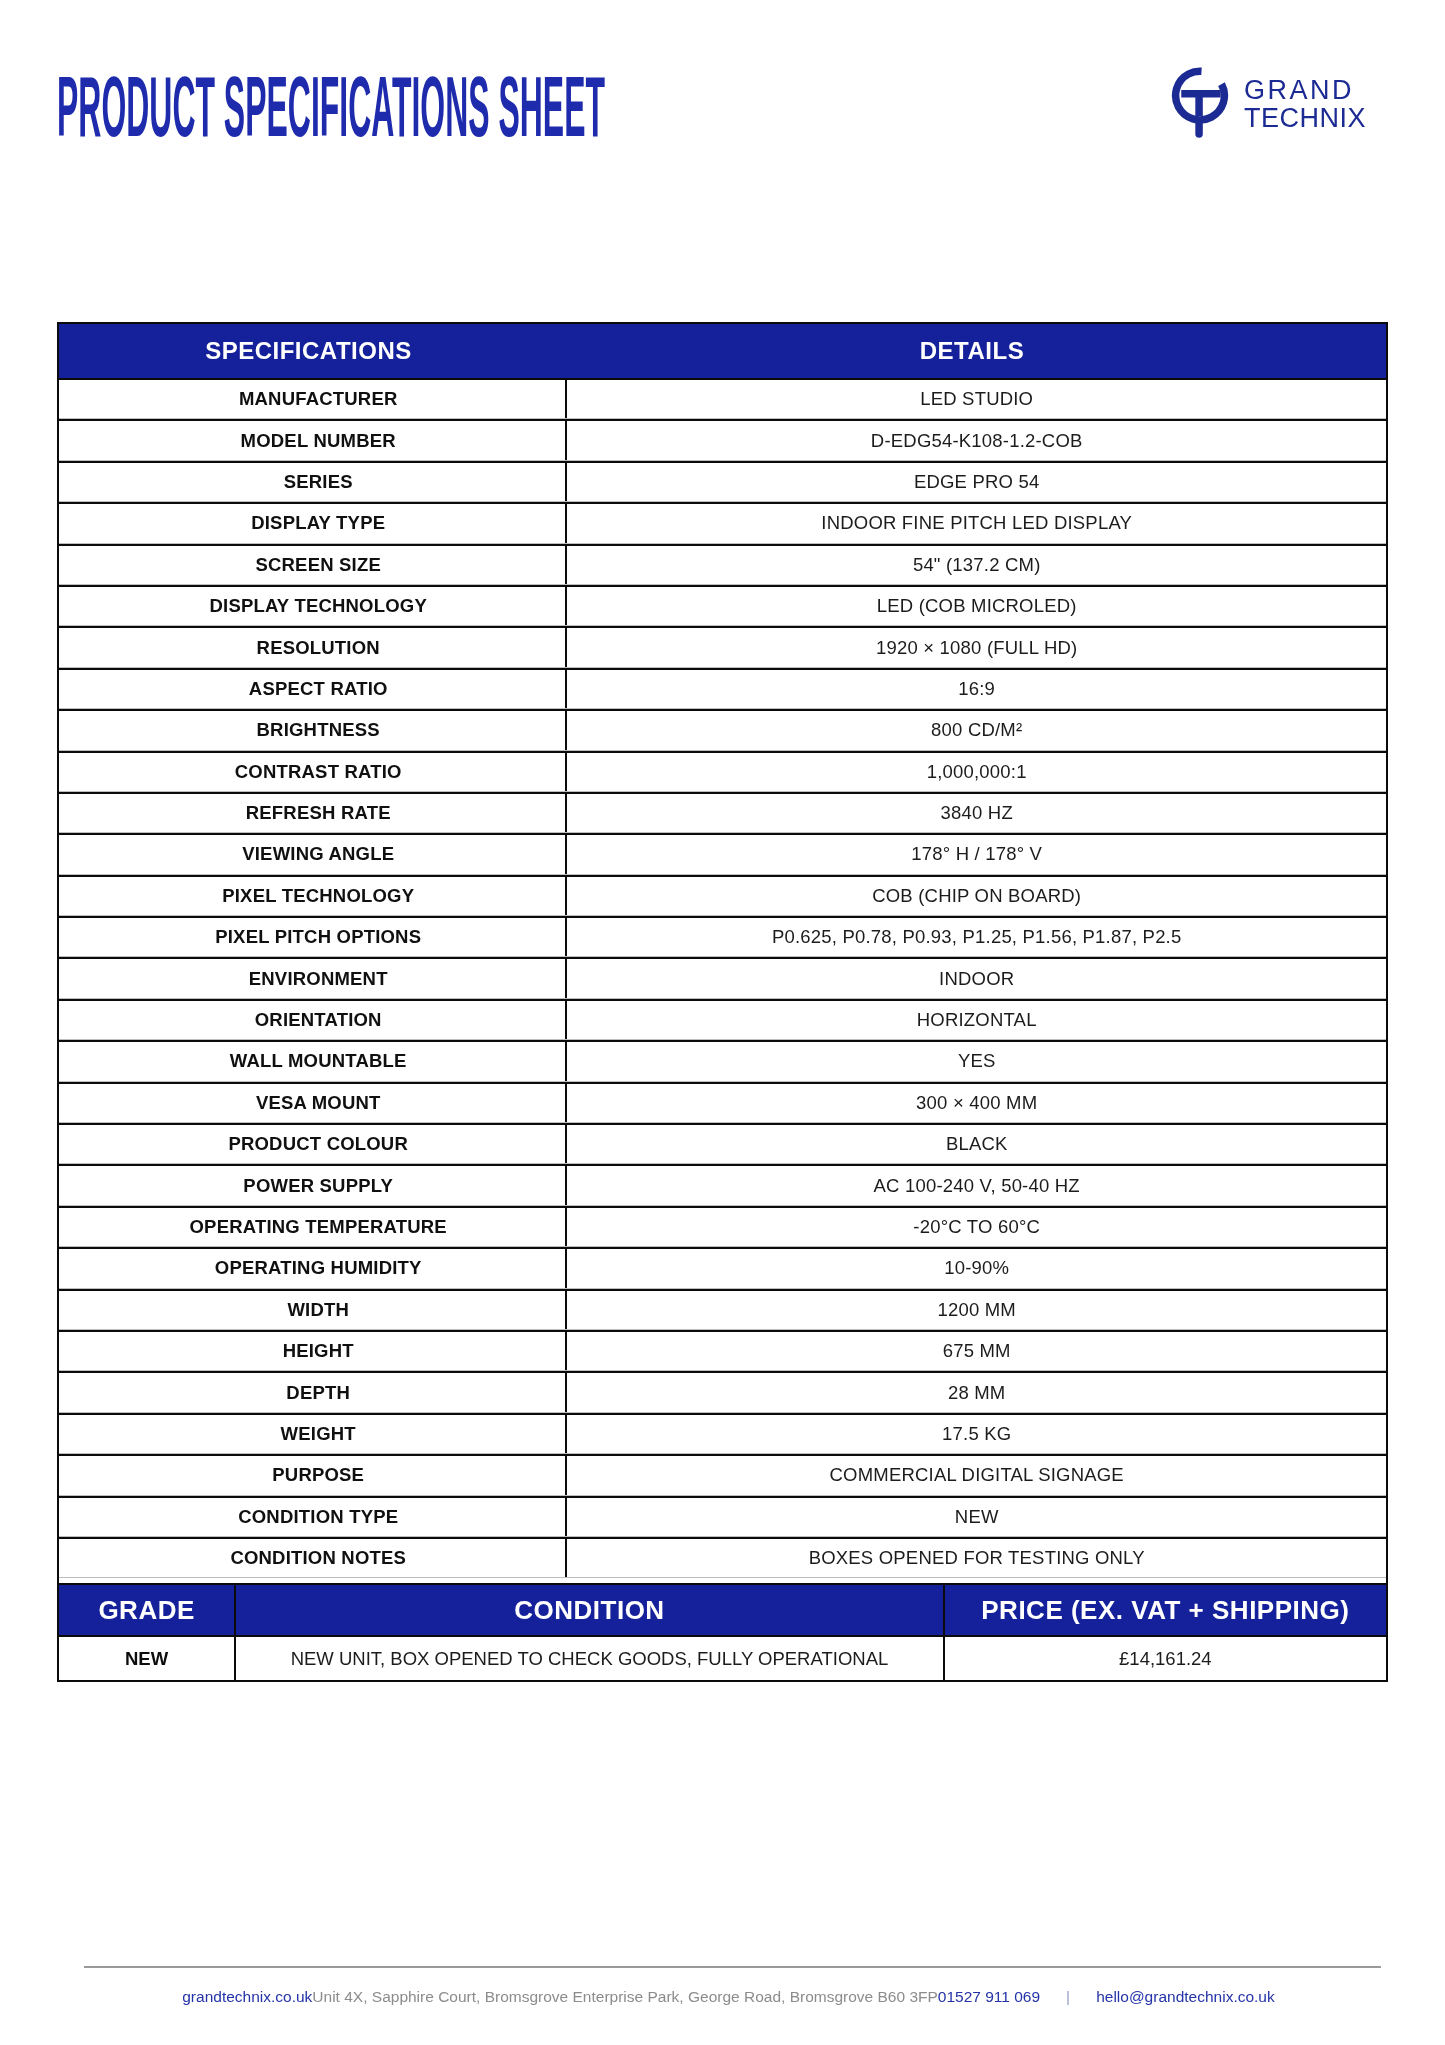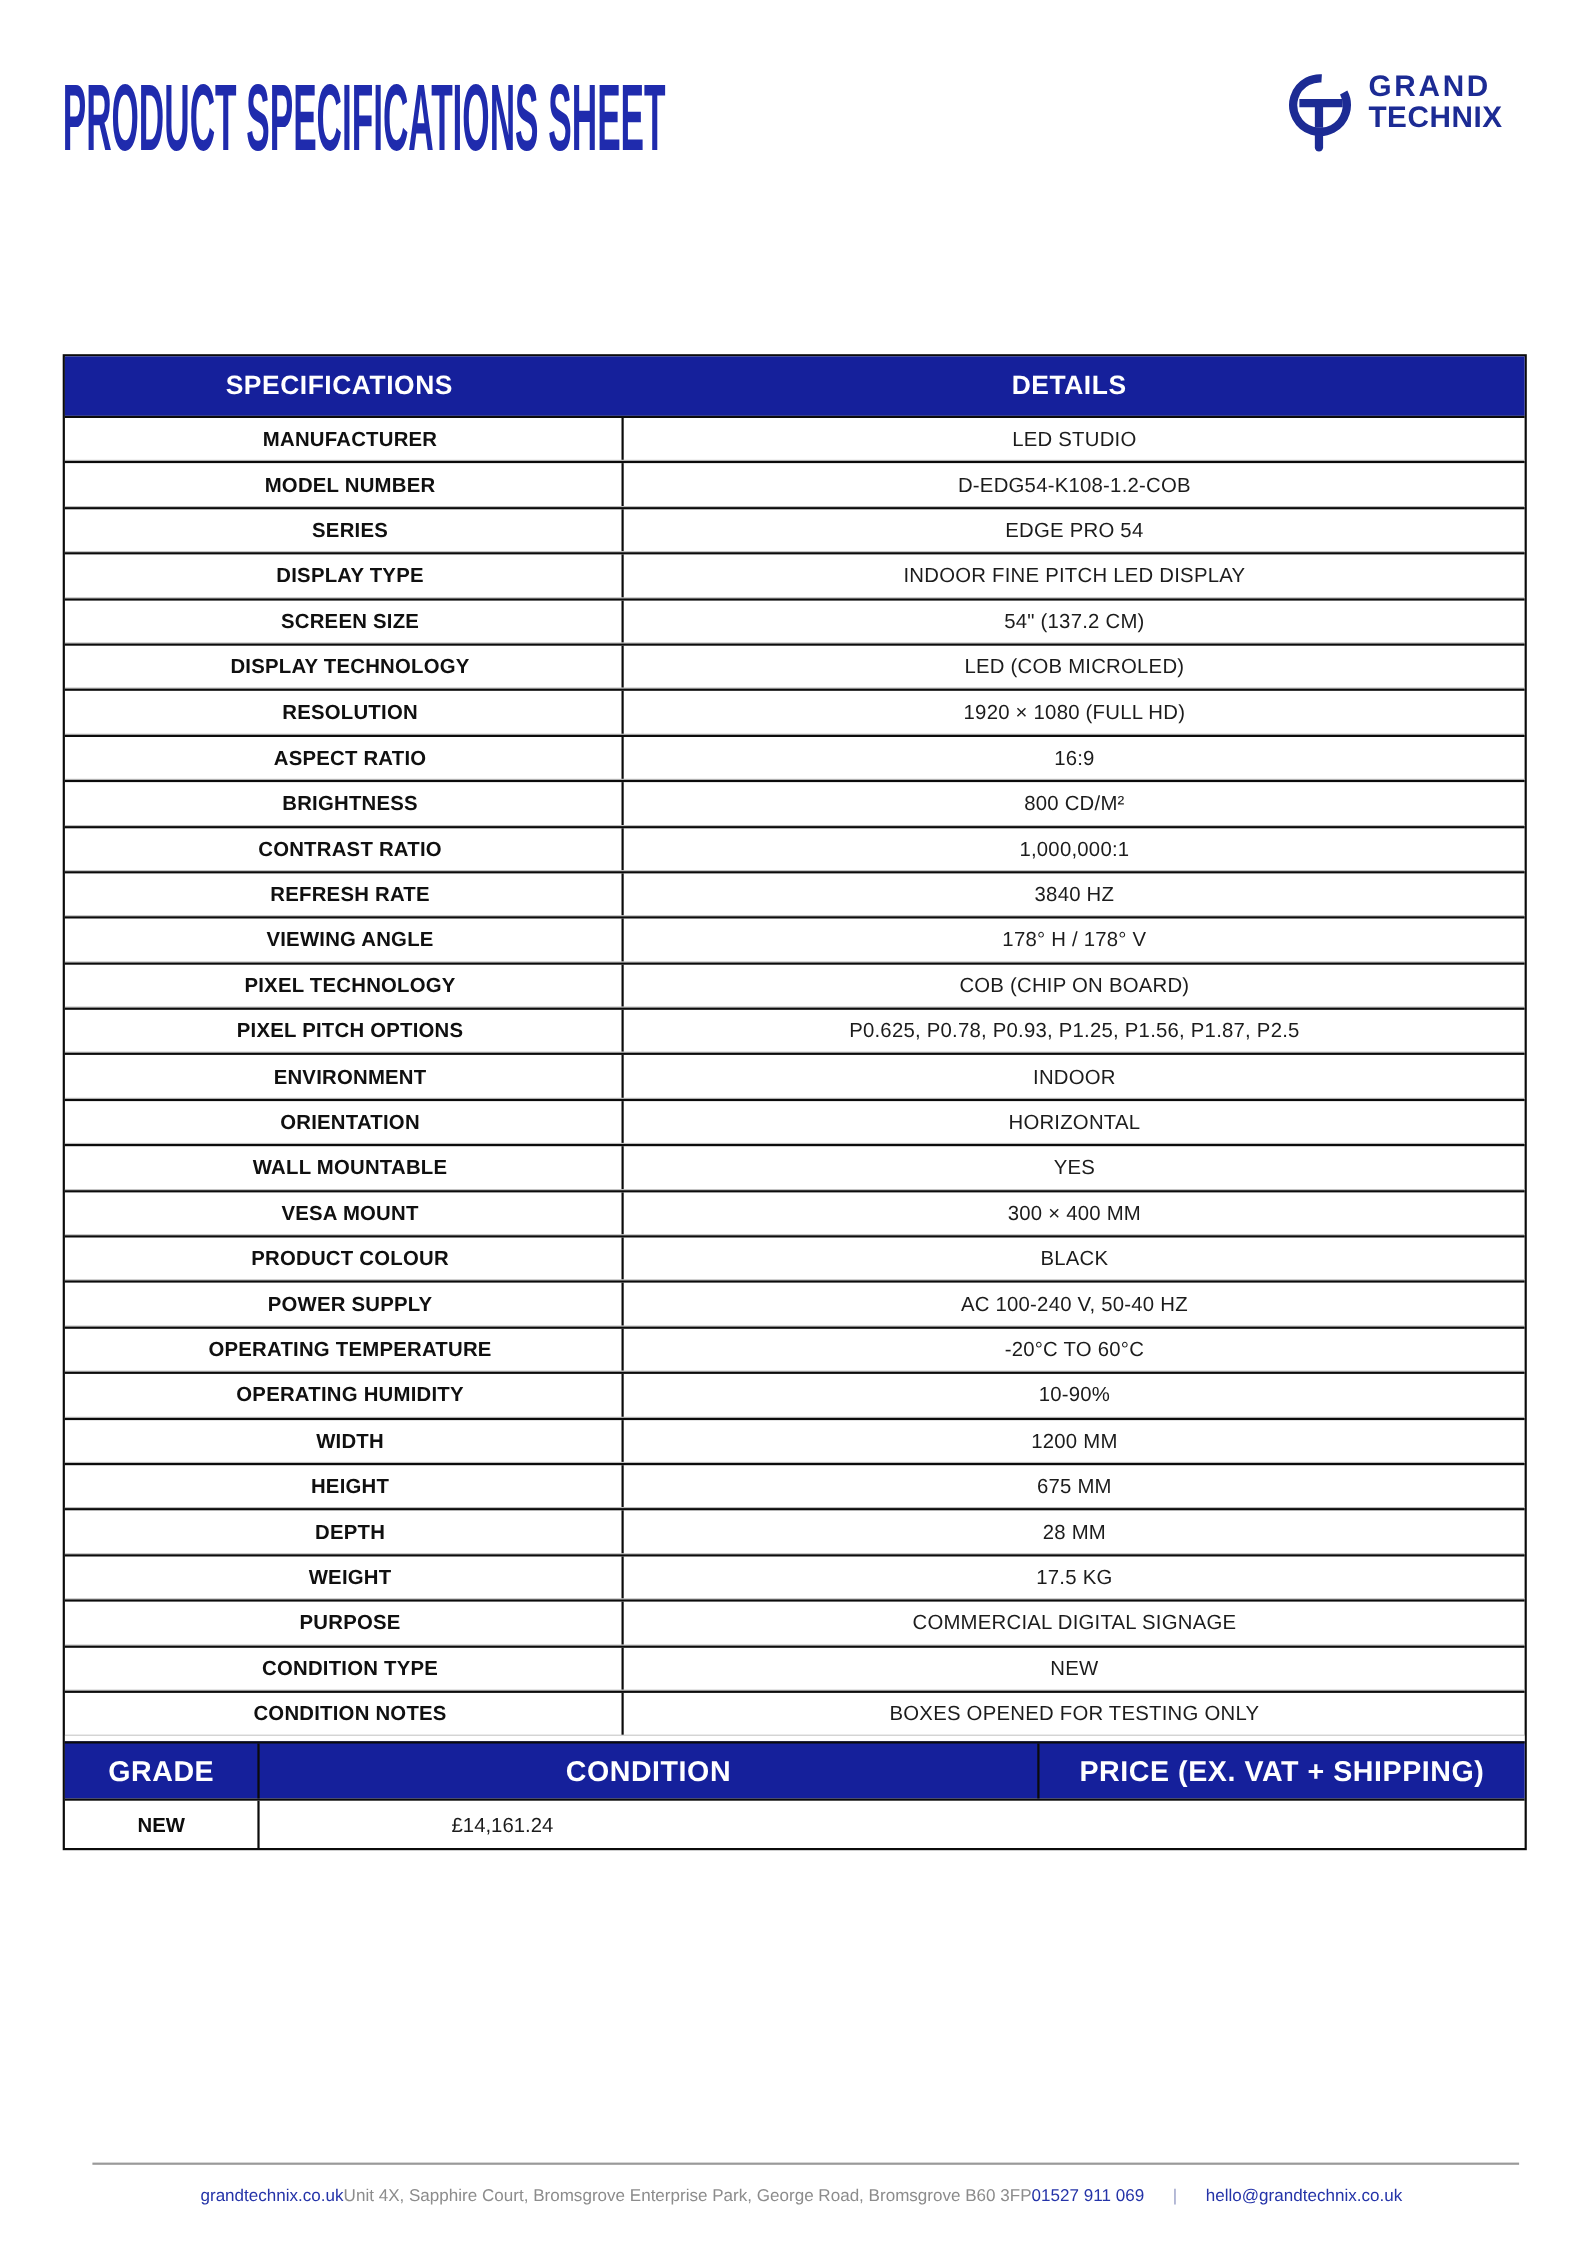--- a/index.html
+++ b/index.html
@@ -9,21 +9,21 @@
     position: relative;
     width: 1445px;
     height: 2045px;
     background: #ffffff;
     overflow: hidden;
   }
 
   
   .doc-title { position: absolute; left: 57px; top: 70px; }
   .logo { position: absolute; left: 1170px; top: 64px; display: flex; align-items: flex-start; gap: 14px; }
-  .logo-text { display: flex; flex-direction: column; margin-top: 0; color: #1C2B94; font-weight: bold; line-height: 1.04; }
+  .logo-text { display: flex; flex-direction: column; margin-top: 12px; color: #1C2B94; font-weight: normal; line-height: 1.04; }
   .logo-line1 { font-size: 27px; letter-spacing: 2.5px; }
   .logo-line2 { font-size: 27px; letter-spacing: 0.5px; }
 
   
   .table-outer {
     position: absolute;
     left: 57px; top: 322px;
     width: 1331px;
     border: 2px solid #0b0b0b;
     background: #ffffff;
@@ -261,20 +261,21 @@
     <div class="grade-gap"></div>
 
     <div class="blue-bar grade-header">
       <div class="ghcell g1">GRADE</div>
       <div class="ghcell g2">CONDITION</div>
       <div class="ghcell g3">PRICE (EX. VAT + SHIPPING)</div>
     </div>
 
     <div class="grade-row">
       <div class="gcell g1">NEW</div>
+      <div class="gcell g2">NEW UNIT, BOX OPENED TO CHECK GOODS, FULLY OPERATIONAL</div>
       <div class="gcell g3">£14,161.24</div>
     </div>
 
   </div>
 
   <div class="footer-rule"></div>
   <div class="footer">
     <a href="#" class="f-blue">grandtechnix.co.uk</a>
     <span class="f-gray">Unit 4X, Sapphire Court, Bromsgrove Enterprise Park, George Road, Bromsgrove B60 3FP</span>
     <span class="f-right">

